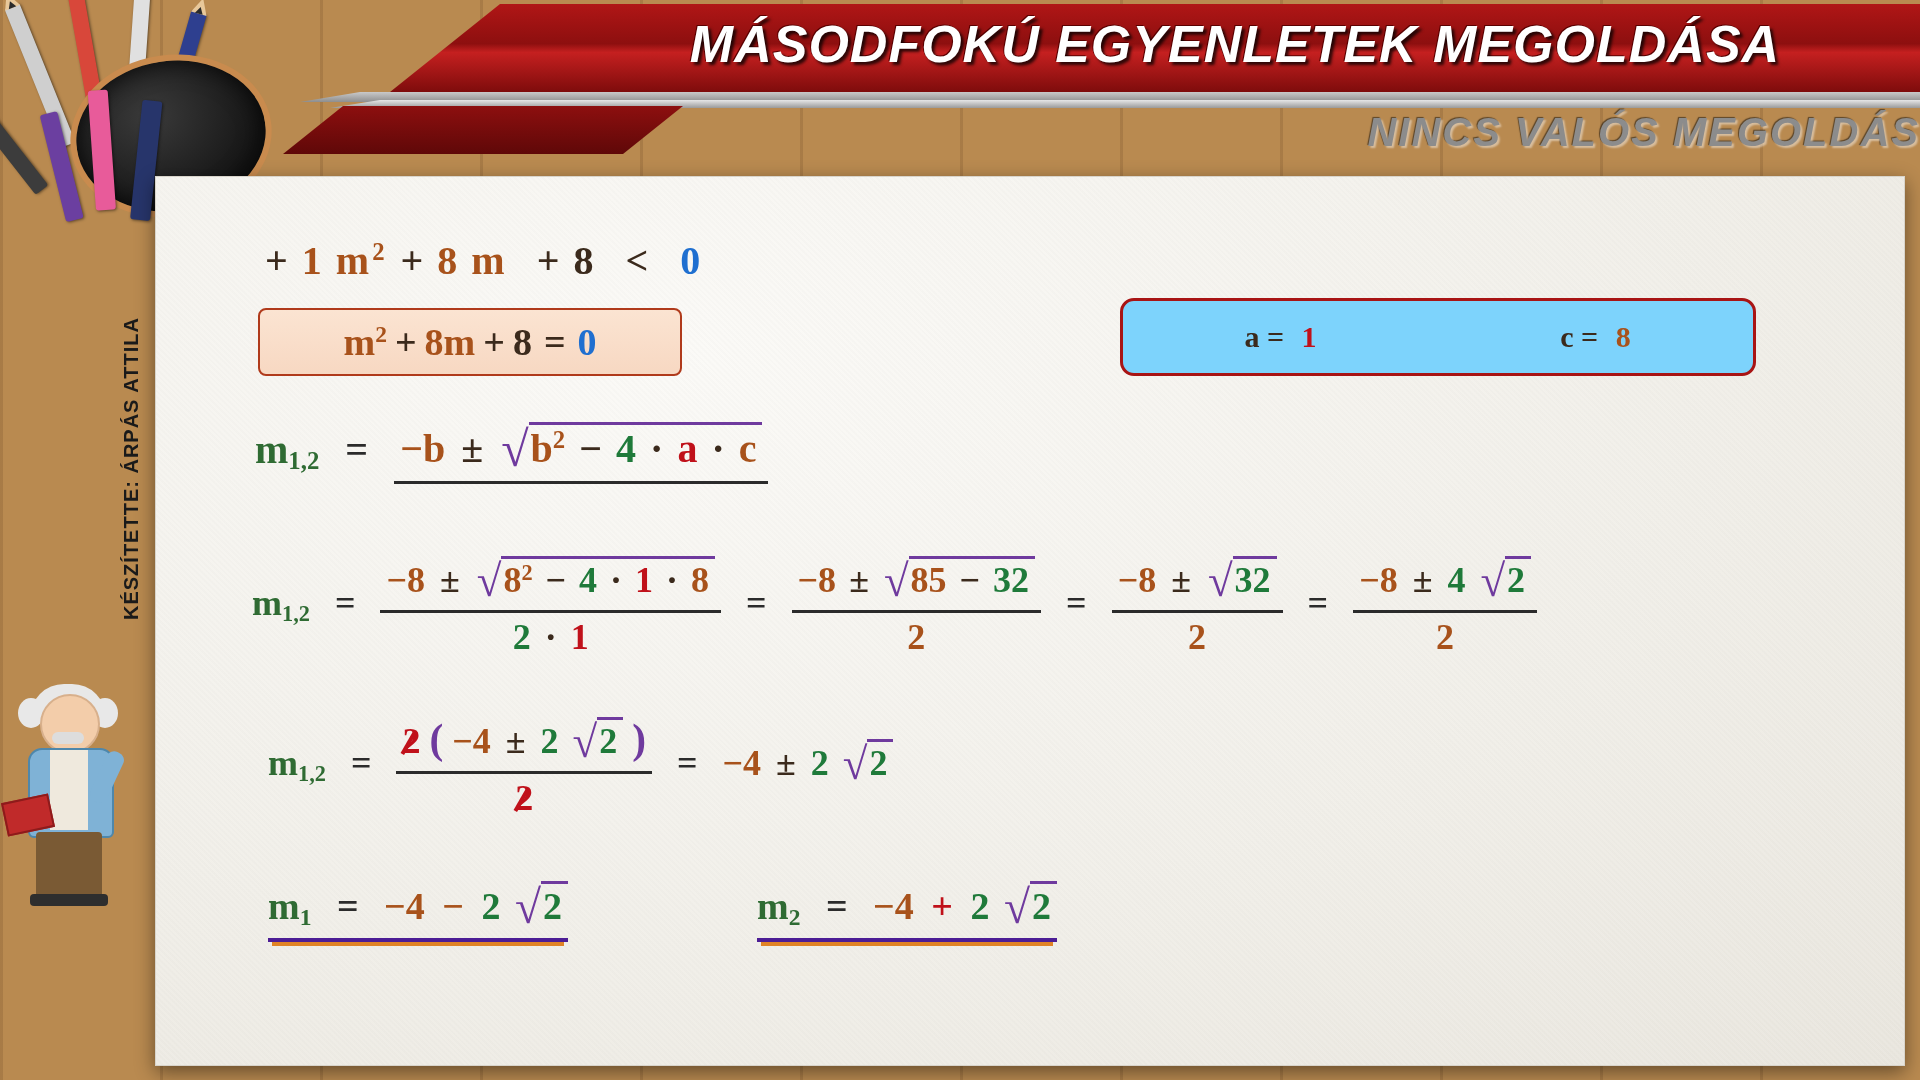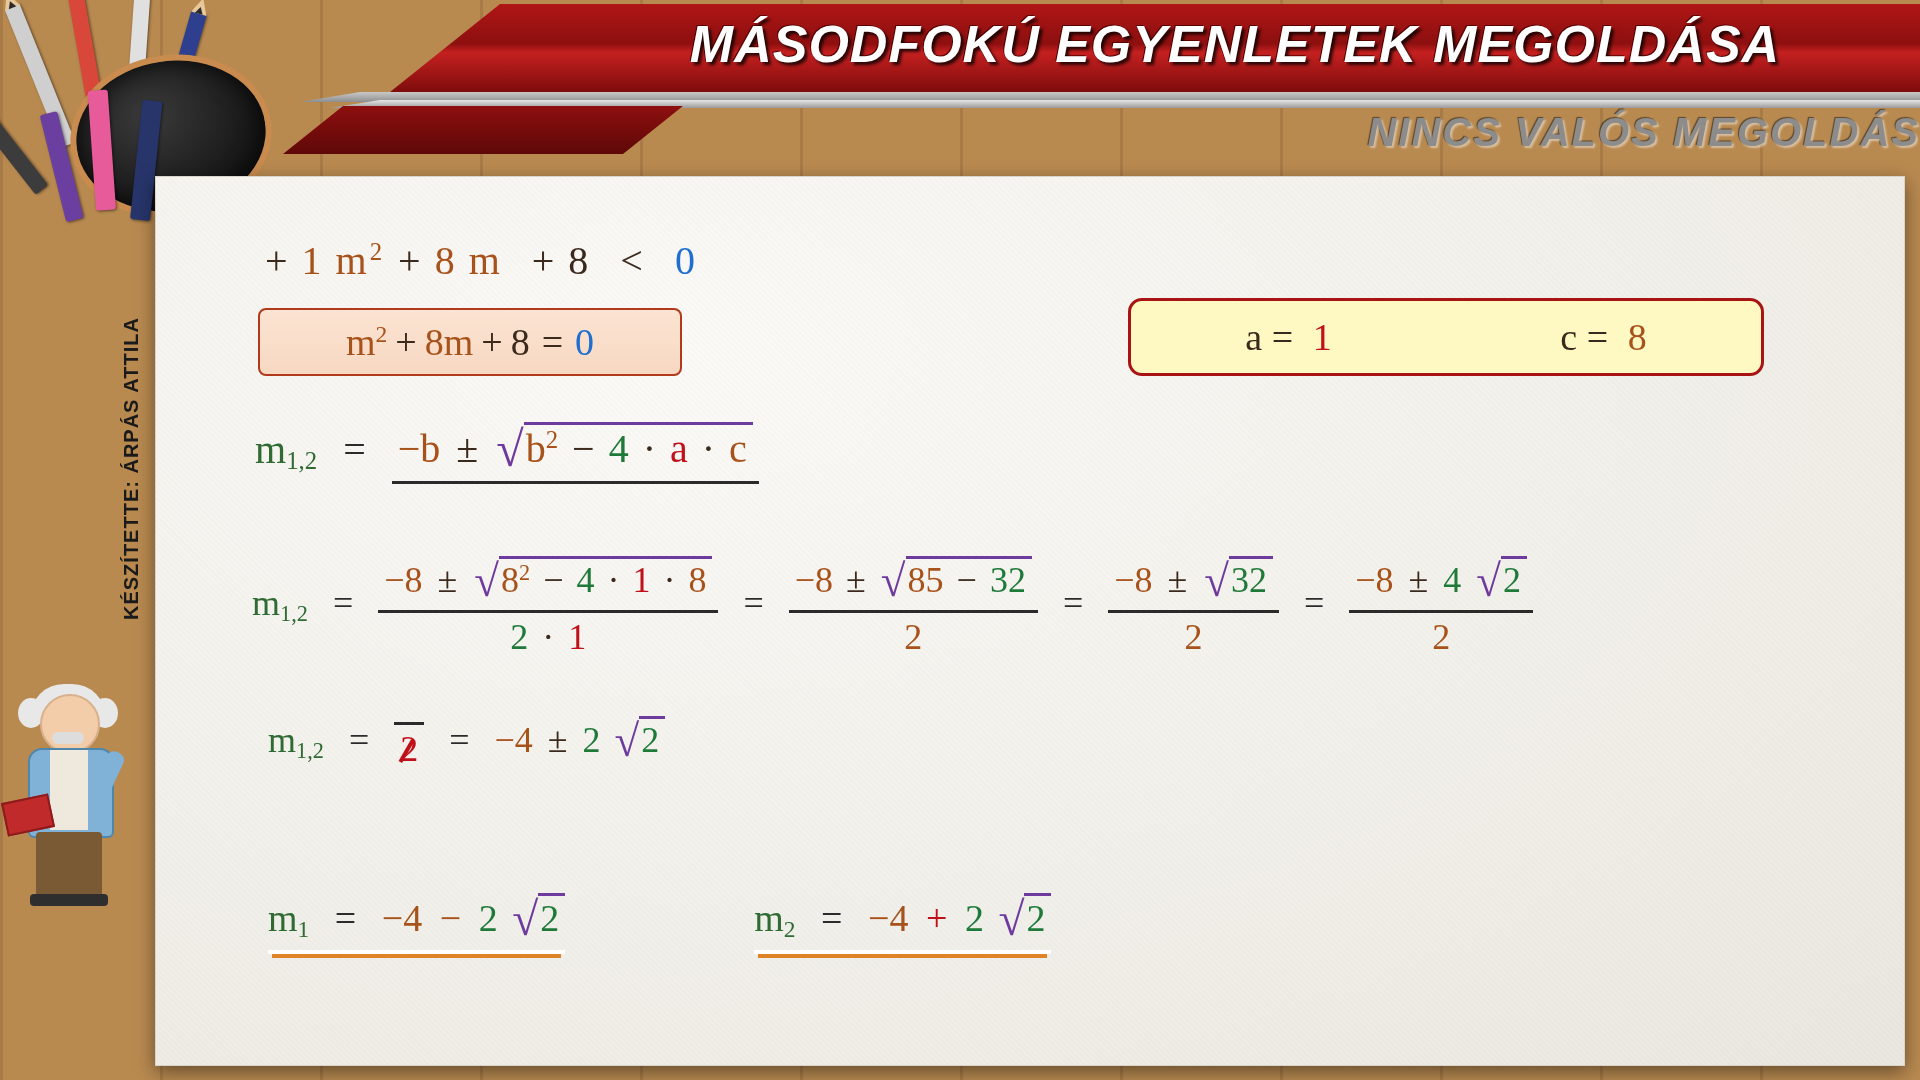--- a/index.html
+++ b/index.html
@@ -85,21 +85,21 @@
       radial-gradient(ellipse at 30% 20%, #fbfaf7, #f1efe9 60%, #eae7df 100%);
     box-shadow:0 6px 18px rgba(0,0,0,.45);
     border:1px solid #d8d4cb;
   }
   .paper:before{
     content:"";position:absolute;inset:0;
     background:repeating-linear-gradient(45deg, rgba(0,0,0,.012) 0 2px, rgba(255,255,255,.02) 2px 4px);
   }
 
   
-  .math{font-family:"Liberation Serif",serif;font-weight:normal;}
+  .math{font-family:"Liberation Serif",serif;font-weight:bold;}
   .sub{font-size:.62em;vertical-align:-.25em;}
   .sup{font-size:.62em;vertical-align:.55em;}
   .c-brown{color:#a8521b;}
   .c-red{color:#c0111a;}
   .c-blue{color:#1f6fd0;}
   .c-green{color:#1f7a3a;}
   .c-dark{color:#3b2a1c;}
   .c-dgreen{color:#2f6b33;}
 
   
@@ -110,22 +110,22 @@
   .eqbox{
     position:absolute;left:258px;top:308px;width:420px;height:64px;
     background:linear-gradient(180deg,#fbe4d2,#f7d8c2);
     border:2px solid #b03a1b;border-radius:8px;
     display:flex;align-items:center;justify-content:center;
     font-size:38px;
   }
   
   .abcbox{
     position:absolute;left:1120px;top:298px;width:630px;height:72px;
-    background:#fef9c3;border:3px solid #a81414;border-radius:14px;
-    display:flex;align-items:center;font-size:38px;margin-left:8px;
+    background:#7dd3fc;border:3px solid #a81414;border-radius:14px;
+    display:flex;align-items:center;font-size:30px;
   }
   .abcbox .cell{flex:1;text-align:center;}
 
   
   .frac{display:inline-block;text-align:center;vertical-align:middle;}
   .frac .num{display:block;padding:0 6px;text-align:center;}
   .frac .bar{display:block;height:3px;background:#2b2b2b;margin:3px 0;}
   .frac .den{display:block;padding:0 6px;}
 
   .sqrt{display:inline-block;position:relative;padding-left:2px;}
@@ -137,24 +137,23 @@
   
   #formula-row{left:255px;top:420px;font-size:40px;}
   #numeric-row{left:252px;top:555px;font-size:36px;}
   #simplify-row{left:268px;top:715px;font-size:36px;}
   #roots-row{left:268px;top:880px;font-size:38px;}
 
   .eqsign{margin:0 16px;color:#2b2b2b;}
 
   .underline2{
     display:inline-block;
-    border-bottom:4px solid #ffffff;
+    border-bottom:4px solid #4c1d95;
     box-shadow:0 8px 0 -4px #e08326;
     padding-bottom:4px;
-    margin-top:12px;
   }
 
   
   .cancel{position:relative;display:inline-block;color:#c0111a;}
   .cancel:after{
     content:"";position:absolute;left:-6px;top:50%;width:140%;height:4px;
     background:#c0111a;transform:rotate(-60deg);transform-origin:center;
   }
 
   
@@ -378,20 +377,29 @@
     <span class="bar"></span>
     <span class="den c-brown">2</span>
   </span>
 </div>
 
 <div class="row-eq math" id="simplify-row">
   <span class="c-dgreen"><span>m</span><span class="sub">1,2</span></span>
   <span class="eqsign">=</span>
 
   <span class="frac">
+    <span class="num">
+      <span class="cancel">2</span>
+      <span class="bracket">(</span>
+      <span class="c-brown">−4</span>
+      <span class="c-dark" style="margin:0 6px">±</span>
+      <span class="c-green">2</span>
+      <span class="sqrt" style="margin-left:3px"><span class="radsym">√</span><span class="radicand"><span class="c-green">2</span></span></span>
+      <span class="bracket">)</span>
+    </span>
     <span class="bar"></span>
     <span class="den"><span class="cancel">2</span></span>
   </span>
 
   <span class="eqsign">=</span>
   <span class="c-brown">−4</span>
   <span class="c-dark" style="margin:0 6px">±</span>
   <span class="c-green">2</span>
   <span class="sqrt" style="margin-left:3px"><span class="radsym">√</span><span class="radicand"><span class="c-green">2</span></span></span>
 </div>

